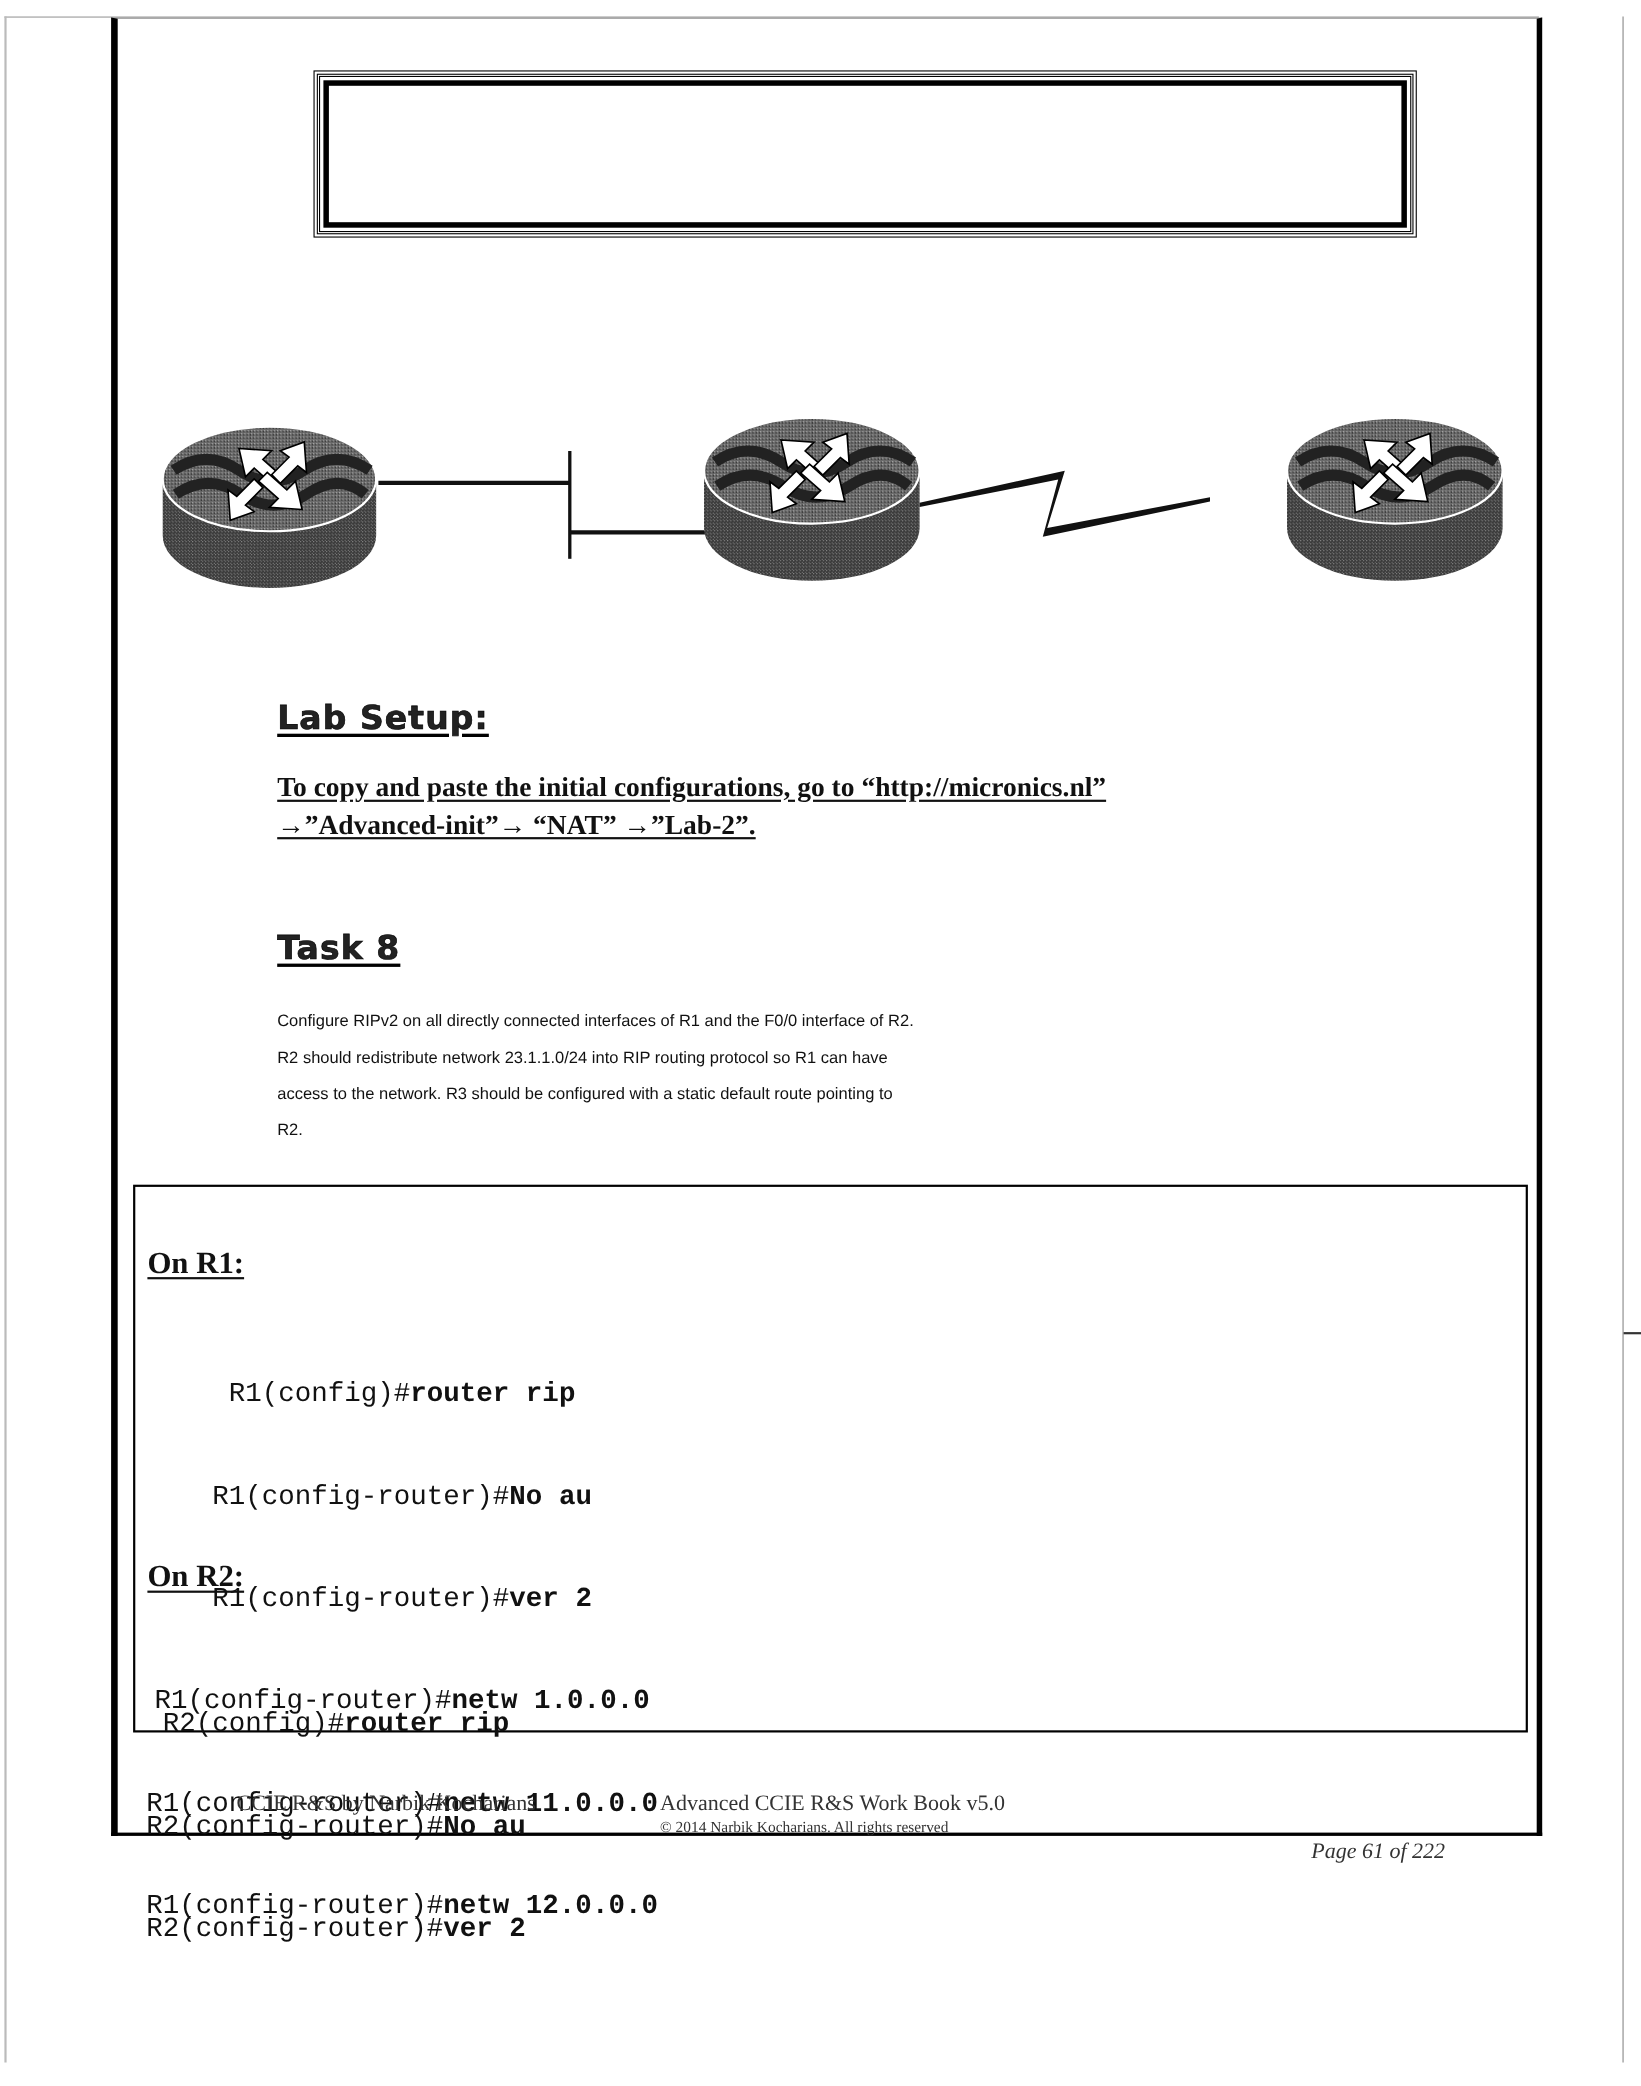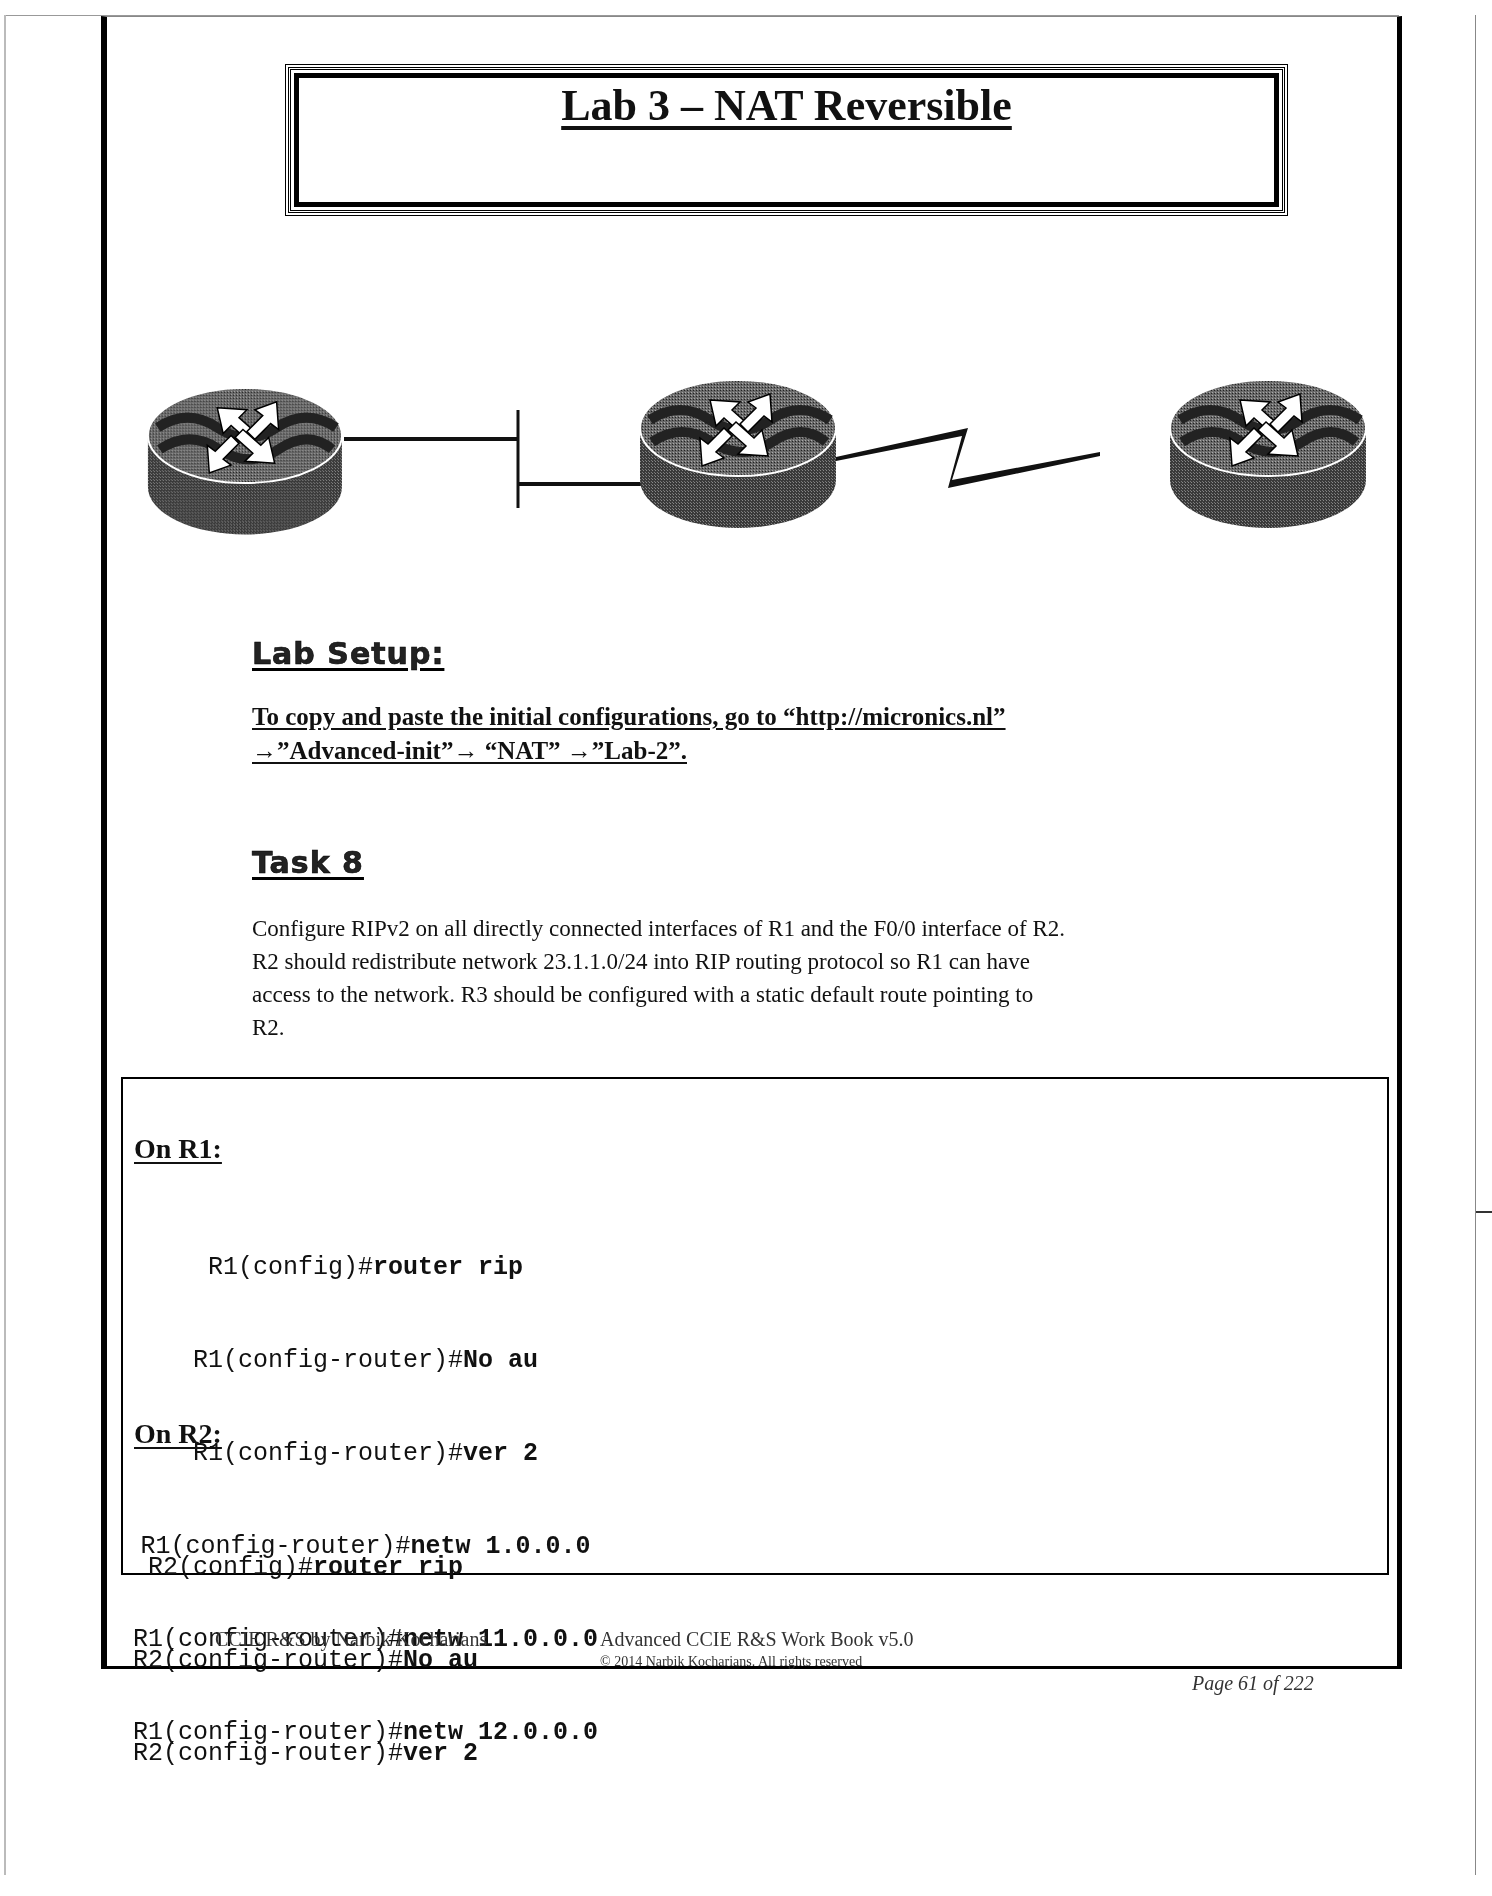--- a/index.html
+++ b/index.html
@@ -86,22 +86,22 @@
       font-weight: bold;
       font-size: 25px;
       line-height: 34px;
       text-decoration: underline;
       text-underline-offset: 3px;
     }
     .task-body {
       position: absolute;
       left: 252px; top: 912px;
       width: 990px;
-      font-family: Liberation Serif, serif;
-      font-size: 23px;
+      font-family: Liberation Sans, sans-serif;
+      font-size: 15px;
       line-height: 33px;
       color: #111;
     }
     
     .config-box {
       position: absolute;
       left: 121px; top: 1077px;
       width: 1268px; height: 498px;
       border: 2px solid #000;
       box-sizing: border-box;
@@ -141,21 +141,20 @@
 
 <div class="edge-top"></div>
 <div class="edge-left-outer"></div>
 <div class="edge-right-outer"></div>
 <div class="right-tick"></div>
 
 <div class="page-frame"></div>
 
 <div class="title-box">
   <div class="title-box-inner"></div>
-  <div class="title-text">Lab 3 – NAT Reversible</div>
 </div>
 
 <svg class="topology" viewBox="0 0 1230 200" xmlns="http://www.w3.org/2000/svg">
   <defs>
     <pattern id="dither" width="3" height="3" patternUnits="userSpaceOnUse">
       <rect width="3" height="3" fill="#3a3a3a"></rect>
       <rect width="1" height="1" fill="#888"></rect>
       <rect x="2" y="2" width="1" height="1" fill="#777"></rect>
     </pattern>
     <pattern id="dither-top" width="3" height="3" patternUnits="userSpaceOnUse">

